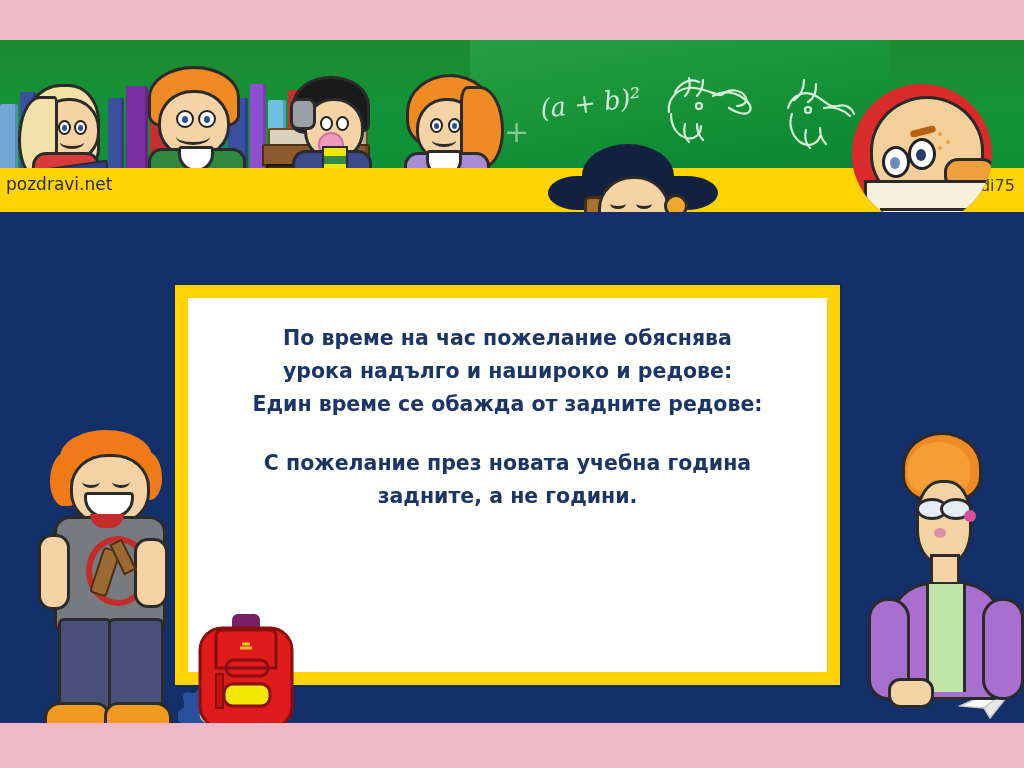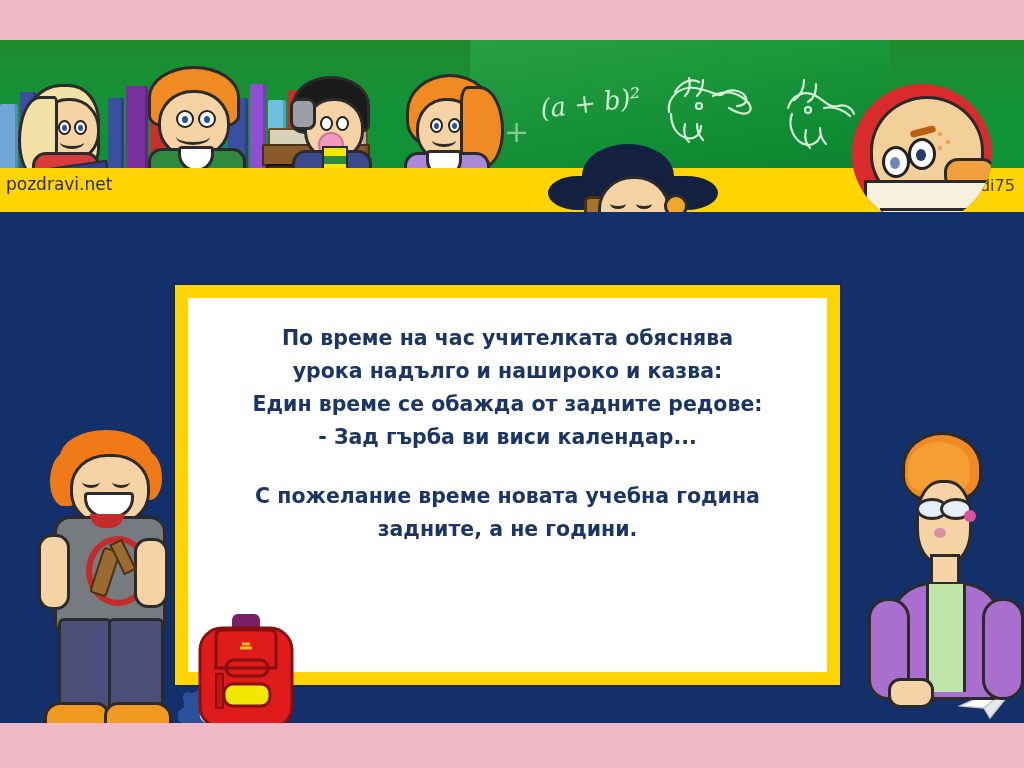--- a/index.html
+++ b/index.html
@@ -238,26 +238,25 @@
         <div style="position:absolute;left:116px;top:52px;width:18px;height:18px;background:#f0a82c;border:3px solid #2b2b2b;border-radius:50%;"></div>
 
       </div>
     </div>
 
     <div class="body-area">
 
       <div class="card">
         <div class="card-inner">
           <div class="joke">
-            <span class="ln">По време на час учителката обяснява</span>
-            <span class="ln">урока надълго и нашироко и казва:</span>
+            <span class="ln">По време на час пожелание обяснява</span>
+            <span class="ln">урока надълго и нашироко и редове:</span>
             <span class="ln">Един време се обажда от задните редове:</span>
-            <span class="ln">- Зад гърба ви виси календар...</span>
             <span class="gap"></span>
-            <span class="ln">С пожелание време новата учебна година</span>
+            <span class="ln">С пожелание през новата учебна година</span>
             <span class="ln">задните, а не години.</span>
           </div>
         </div>
       </div>
 
       <div class="boy">
         <div style="position:absolute;left:22px;top:0px;width:92px;height:54px;background:#f07a18;border-radius:50% 50% 10% 10%;"></div>
         <div style="position:absolute;left:12px;top:22px;width:30px;height:54px;background:#f07a18;border-radius:60% 10% 40% 50%;"></div>
         <div style="position:absolute;left:98px;top:22px;width:26px;height:48px;background:#f07a18;border-radius:10% 60% 50% 40%;"></div>
         <div style="position:absolute;left:32px;top:24px;width:74px;height:66px;background:#f6d3a4;border:3px solid #2b2b2b;border-radius:46%;"></div>

